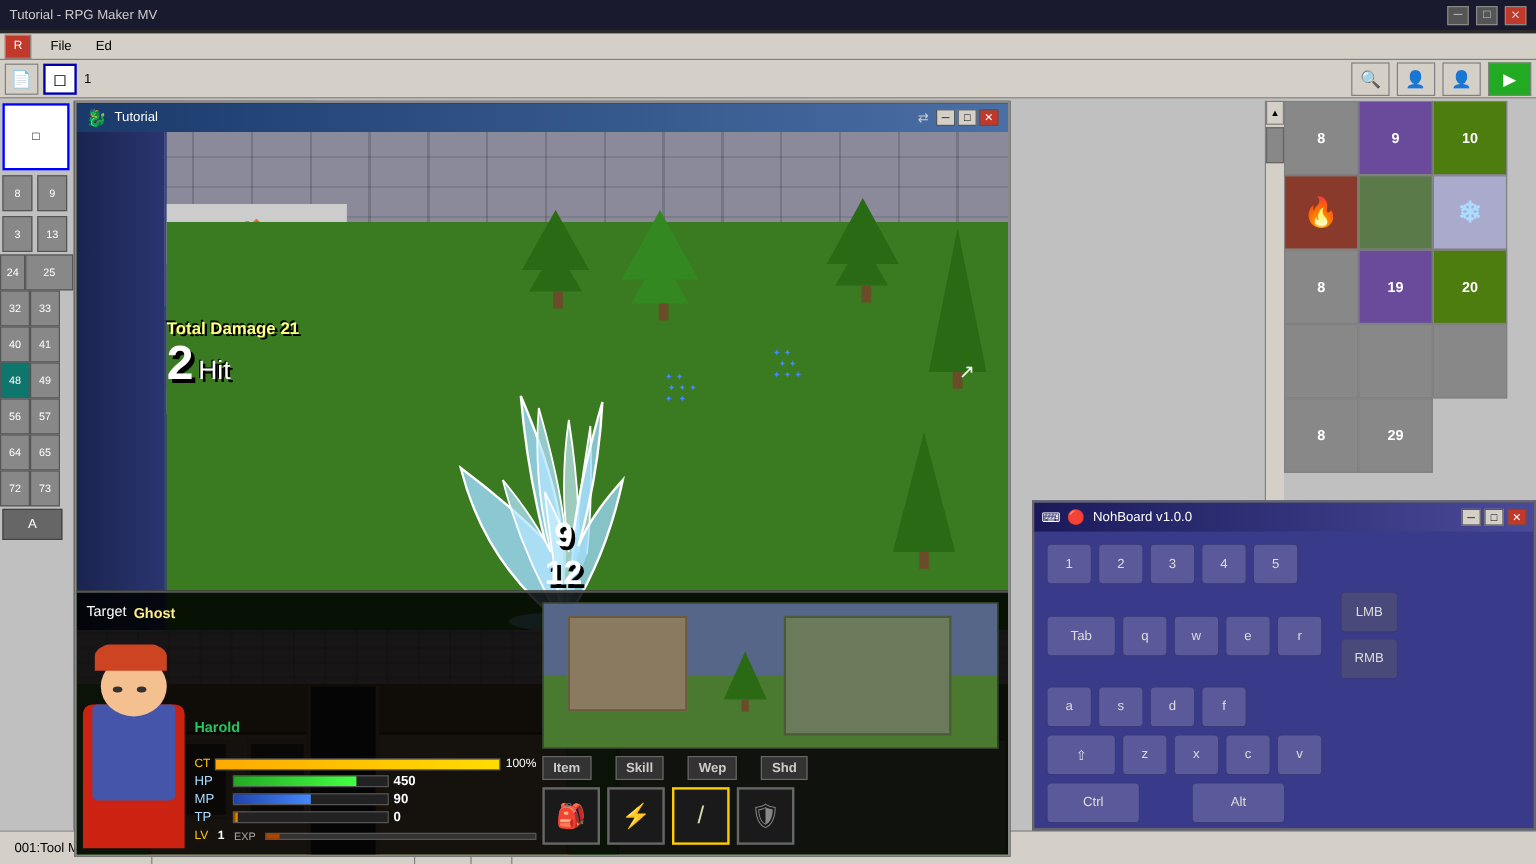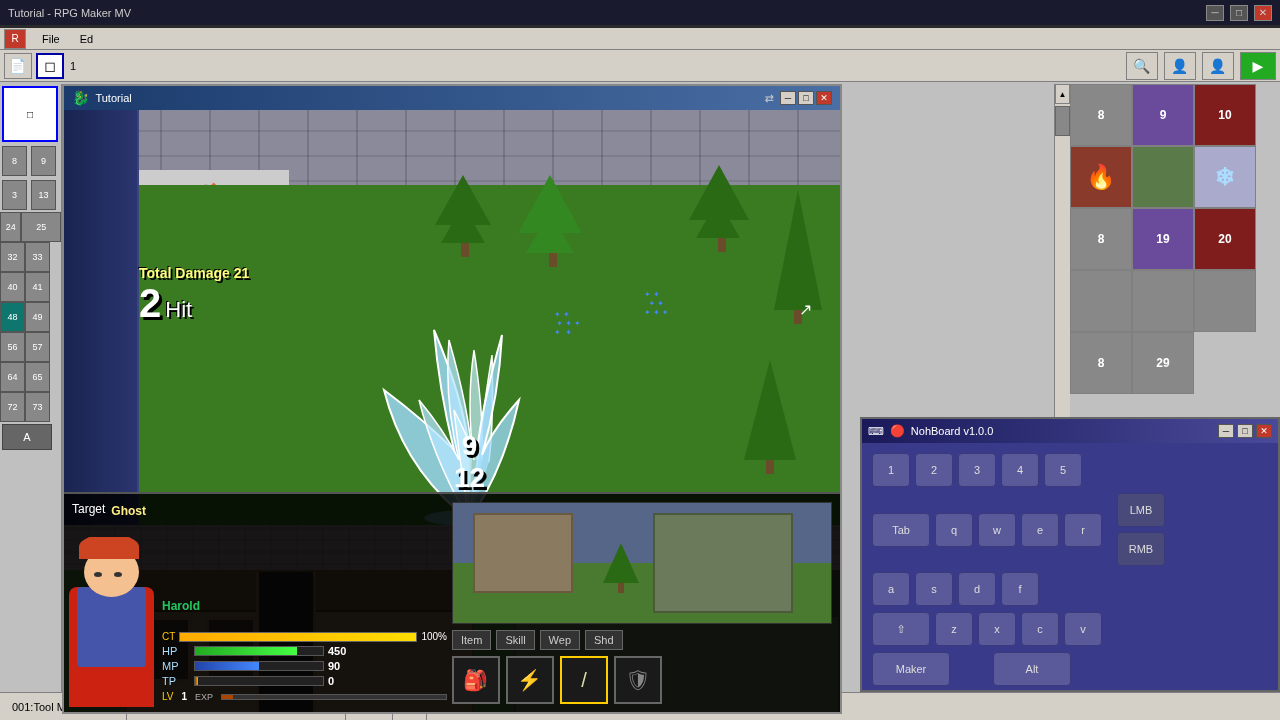--- a/index.html
+++ b/index.html
@@ -283,22 +283,23 @@
 
     
     .skill-area {
       flex: 1;
       padding: 8px;
       display: flex;
       flex-direction: column;
     }
     .skill-tabs {
       display: flex;
-      gap: 5px;
+      gap: 20px;
       margin-bottom: 6px;
+      font-weight: bold;
     }
     .skill-tab {
       padding: 3px 8px;
       background: #333;
       border: 1px solid #666;
       color: #ccc;
       font-size: 11px;
       cursor: pointer;
     }
     .skill-buttons {
@@ -346,21 +347,21 @@
       display: flex; align-items: center; justify-content: center;
       font-size: 12px;
       font-weight: bold;
       color: #fff;
       cursor: pointer;
       position: relative;
     }
 
     
     .tc-purple { background: #6a4a9a; }
-    .tc-purple2 { background: #7f1d1d; }
+    .tc-purple2 { background: #4d7c0f; }
     .tc-gray-green { background: #5a7a4a; }
     .tc-white-glow { background: #aaaacc; }
     .tc-empty { background: #888; }
     .tc-brown-red { background: #8a3a2a; }
 
     
     .nohboard-window {
       position: absolute;
       bottom: 28px; right: 0;
       width: 420px;
@@ -906,21 +907,21 @@
 
     <div class="key-row">
       <div class="key wide">⇧</div>
       <div class="key">z</div>
       <div class="key">x</div>
       <div class="key">c</div>
       <div class="key">v</div>
     </div>
 
     <div class="key-row">
-      <div class="key extra-wide">Maker</div>
+      <div class="key extra-wide">Ctrl</div>
       <div class="key extra-wide" style="margin-left:38px;">Alt</div>
     </div>
   </div>
 </div>
 
 <div class="status-bar">
   <div class="status-section">
     <span>001:Tool Map (11x12)</span>
   </div>
   <div class="status-section">

